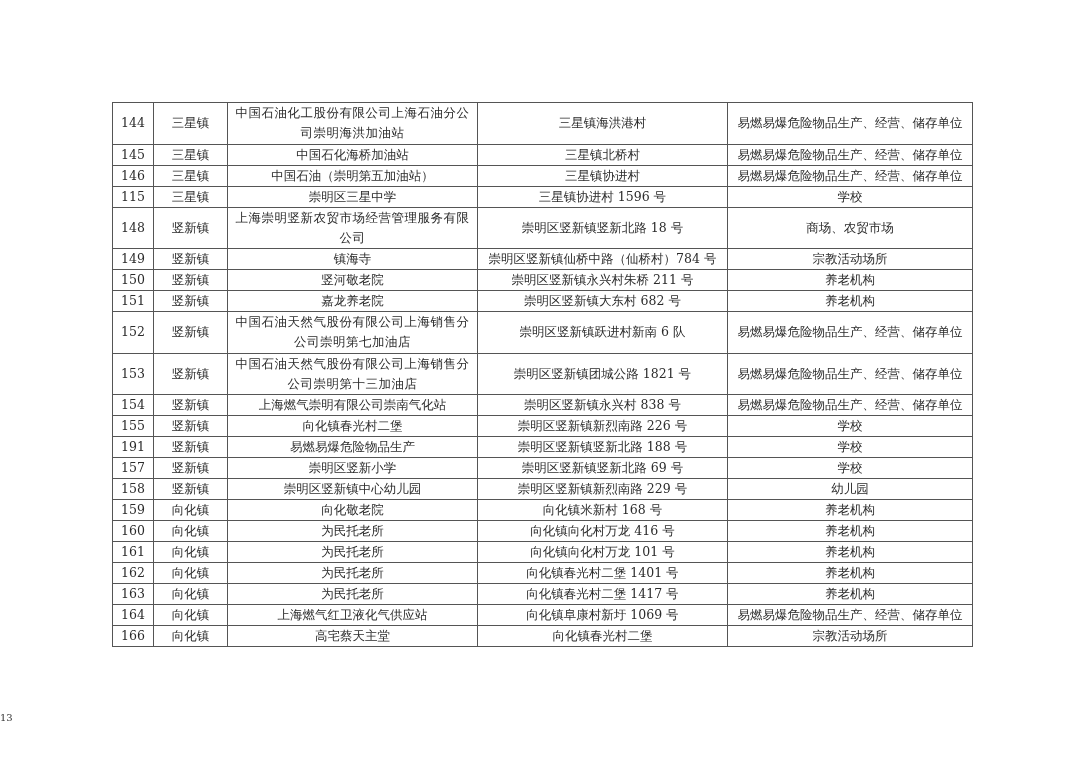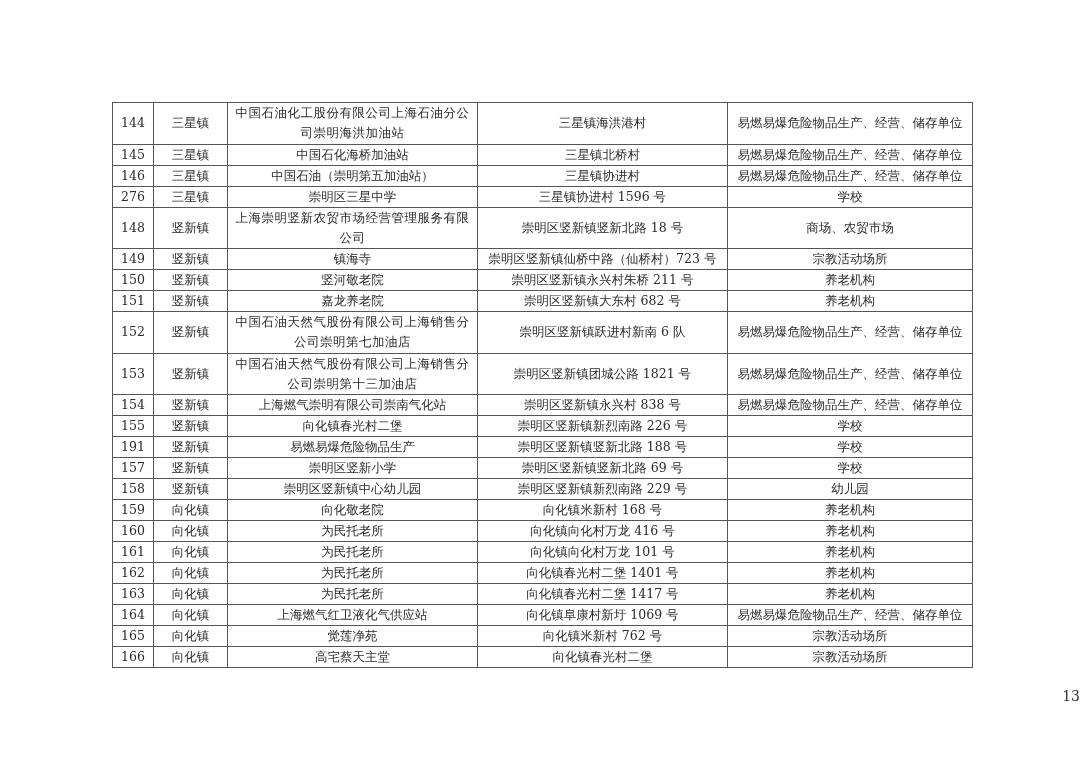--- a/index.html
+++ b/index.html
@@ -53,23 +53,23 @@
   }
   col.c-no { width: 41px; }
   col.c-town { width: 74px; }
   col.c-name { width: 250px; }
   col.c-addr { width: 250px; }
   col.c-type { width: 245px; }
   .page-number {
     position: absolute;
     left: 0;
     width: 1080px;
-    top: 688px;
-    text-align: right;
-    font-size: 14px;
+    top: 712px;
+    text-align: left;
+    font-size: 10px;
     color: #333333;
   }
 </style>
 </head>
 <body>
 
 <div class="page">
   <table class="data-table">
     <colgroup>
       <col class="c-no">
@@ -94,38 +94,38 @@
           <td>易燃易爆危险物品生产、经营、储存单位</td>
         </tr>
         <tr>
           <td>146</td>
           <td>三星镇</td>
           <td>中国石油（崇明第五加油站）</td>
           <td>三星镇协进村</td>
           <td>易燃易爆危险物品生产、经营、储存单位</td>
         </tr>
         <tr>
-          <td>276</td>
+          <td>115</td>
           <td>三星镇</td>
           <td>崇明区三星中学</td>
           <td>三星镇协进村 1596 号</td>
           <td>学校</td>
         </tr>
         <tr class="double">
           <td>148</td>
           <td>竖新镇</td>
           <td class="wrap">上海崇明竖新农贸市场经营管理服务有限公司</td>
           <td>崇明区竖新镇竖新北路 18 号</td>
           <td>商场、农贸市场</td>
         </tr>
         <tr>
           <td>149</td>
           <td>竖新镇</td>
           <td>镇海寺</td>
-          <td>崇明区竖新镇仙桥中路（仙桥村）723 号</td>
+          <td>崇明区竖新镇仙桥中路（仙桥村）784 号</td>
           <td>宗教活动场所</td>
         </tr>
         <tr>
           <td>150</td>
           <td>竖新镇</td>
           <td>竖河敬老院</td>
           <td>崇明区竖新镇永兴村朱桥 211 号</td>
           <td>养老机构</td>
         </tr>
         <tr>
@@ -218,27 +218,20 @@
           <td>为民托老所</td>
           <td>向化镇春光村二堡 1417 号</td>
           <td>养老机构</td>
         </tr>
         <tr>
           <td>164</td>
           <td>向化镇</td>
           <td>上海燃气红卫液化气供应站</td>
           <td>向化镇阜康村新圩 1069 号</td>
           <td>易燃易爆危险物品生产、经营、储存单位</td>
-        </tr>
-        <tr>
-          <td>165</td>
-          <td>向化镇</td>
-          <td>觉莲净苑</td>
-          <td>向化镇米新村 762 号</td>
-          <td>宗教活动场所</td>
         </tr>
         <tr>
           <td>166</td>
           <td>向化镇</td>
           <td>高宅蔡天主堂</td>
           <td>向化镇春光村二堡</td>
           <td>宗教活动场所</td>
         </tr>
       </tbody>
   </table>

